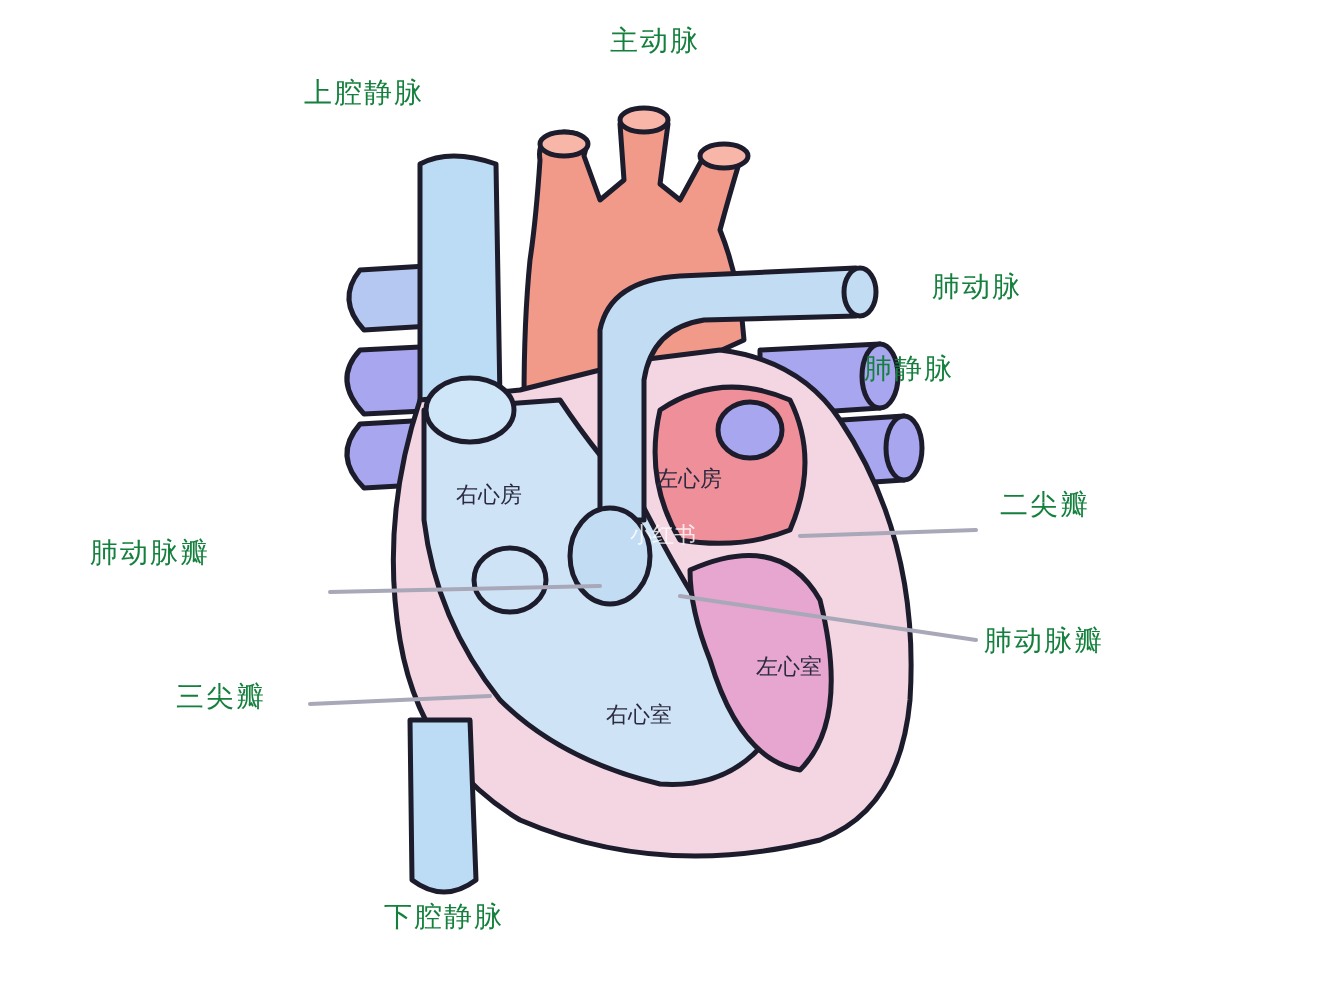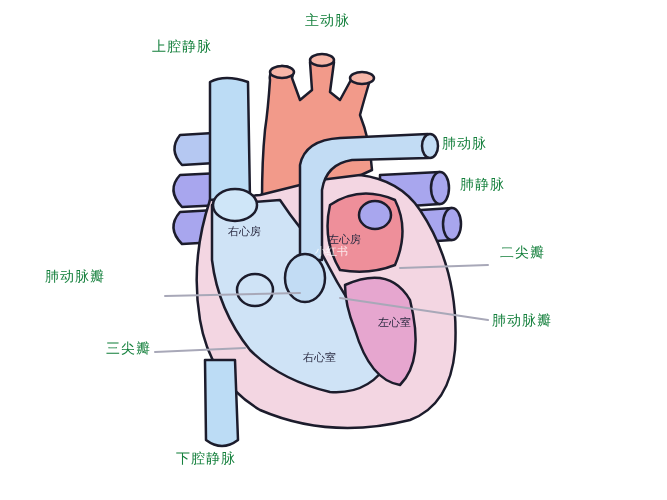--- a/index.html
+++ b/index.html
@@ -59,25 +59,25 @@
   <g stroke="#a8a8b8" stroke-width="2" fill="none">
     <line x1="165" y1="296" x2="300" y2="293"></line>
     <line x1="155" y1="352" x2="245" y2="348"></line>
     <line x1="400" y1="268" x2="488" y2="265"></line>
     <line x1="340" y1="298" x2="488" y2="320"></line>
   </g>
 </svg>
 
 <div class="lbl" style="left:152px;top:38px">上腔静脉</div>
 <div class="lbl" style="left:305px;top:12px">主动脉</div>
-<div class="lbl" style="left:442px;top:135px">肺动脉</div>
-<div class="lbl" style="left:460px;top:176px">肺静脉</div>
+<div class="lbl" style="left:466px;top:135px">肺动脉</div>
+<div class="lbl" style="left:432px;top:176px">肺静脉</div>
 <div class="lbl" style="left:500px;top:244px">二尖瓣</div>
 <div class="lbl" style="left:492px;top:312px">肺动脉瓣</div>
 <div class="lbl" style="left:45px;top:268px">肺动脉瓣</div>
-<div class="lbl" style="left:106px;top:340px">三尖瓣</div>
-<div class="lbl" style="left:176px;top:450px">下腔静脉</div>
+<div class="lbl" style="left:88px;top:340px">三尖瓣</div>
+<div class="lbl" style="left:192px;top:450px">下腔静脉</div>
 
-<div class="inner" style="left:228px;top:224px">右心房</div>
+<div class="inner" style="left:228px;top:240px">右心房</div>
 <div class="inner" style="left:328px;top:232px">左心房</div>
 <div class="inner" style="left:303px;top:350px">右心室</div>
-<div class="inner" style="left:378px;top:315px">左心室</div>
-<div class="inner" style="left:315px;top:244px;color:#ffffff;opacity:0.8">小红书</div>
+<div class="inner" style="left:378px;top:326px">左心室</div>
+<div class="inner" style="left:315px;top:260px;color:#ffffff;opacity:0.8">小红书</div>
 
 </body></html>

